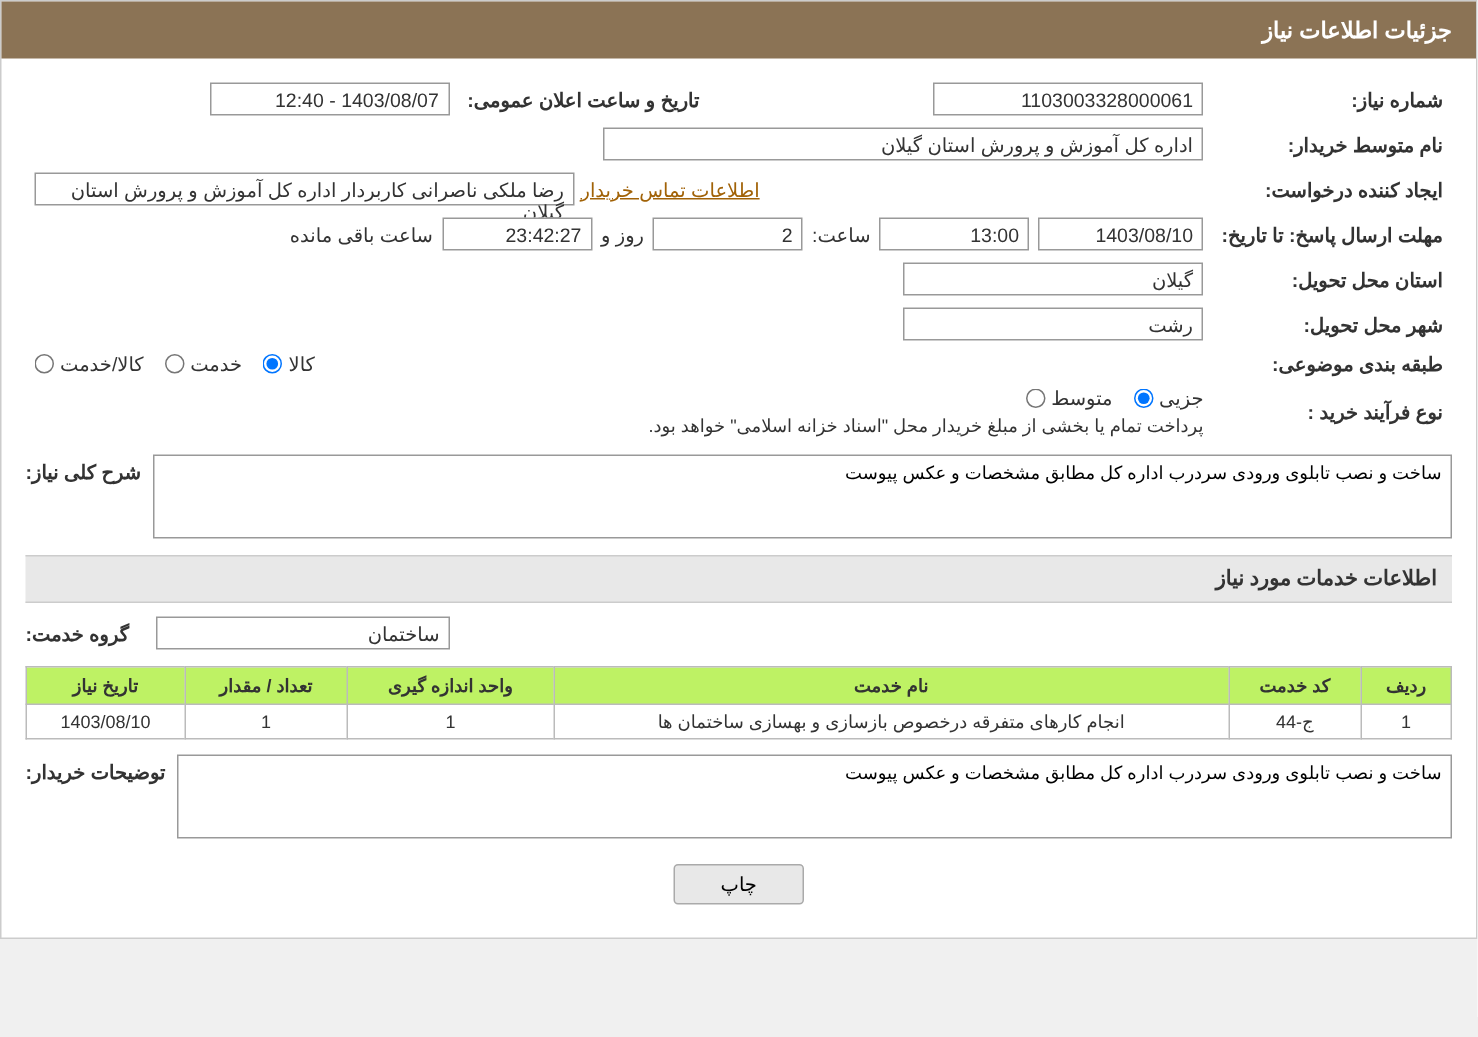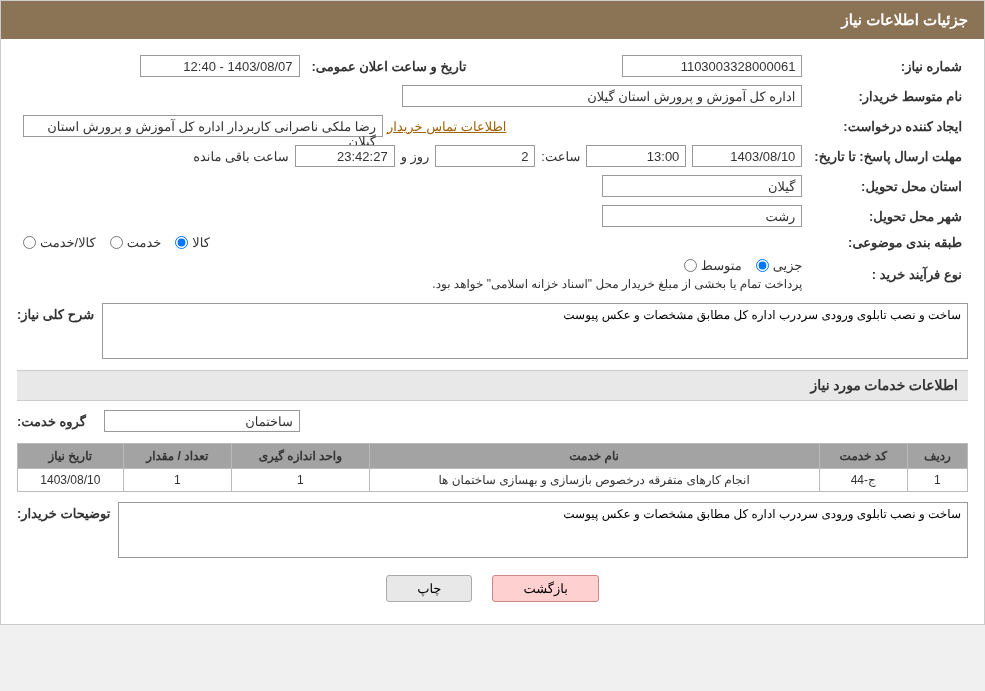--- a/index.html
+++ b/index.html
@@ -113,21 +113,21 @@
       direction: rtl;
       font-family: Tahoma, Arial, sans-serif;
       font-size: 12px;
     }
     .services-table {
       width: 100%;
       border-collapse: collapse;
       margin-top: 8px;
     }
     .services-table th {
-      background: #a3a3a3;
+      background: #bef264;
       border: 1px solid #bbb;
       padding: 5px 8px;
       text-align: center;
       font-weight: bold;
       font-size: 12px;
     }
     .services-table td {
       border: 1px solid #bbb;
       padding: 4px 8px;
       text-align: center;
@@ -334,18 +334,17 @@
 
     <div class="buyer-desc-row" style="margin-top:10px;">
       <div class="buyer-desc-label">توضیحات خریدار:</div>
       <div style="flex:1;">
         <textarea class="textarea-box" readonly="" style="width: 100%; height: 56px; direction: rtl; text-align: right;">ساخت و نصب تابلوی ورودی سردرب اداره کل مطابق مشخصات و عکس پیوست</textarea>
         
       </div>
     </div>
 
     <div class="buttons-row">
-      <button class="btn btn-back">بازگشت</button>
       <button class="btn btn-print">چاپ</button>
     </div>
 
   </div>
 </div>
 
 </body></html>

